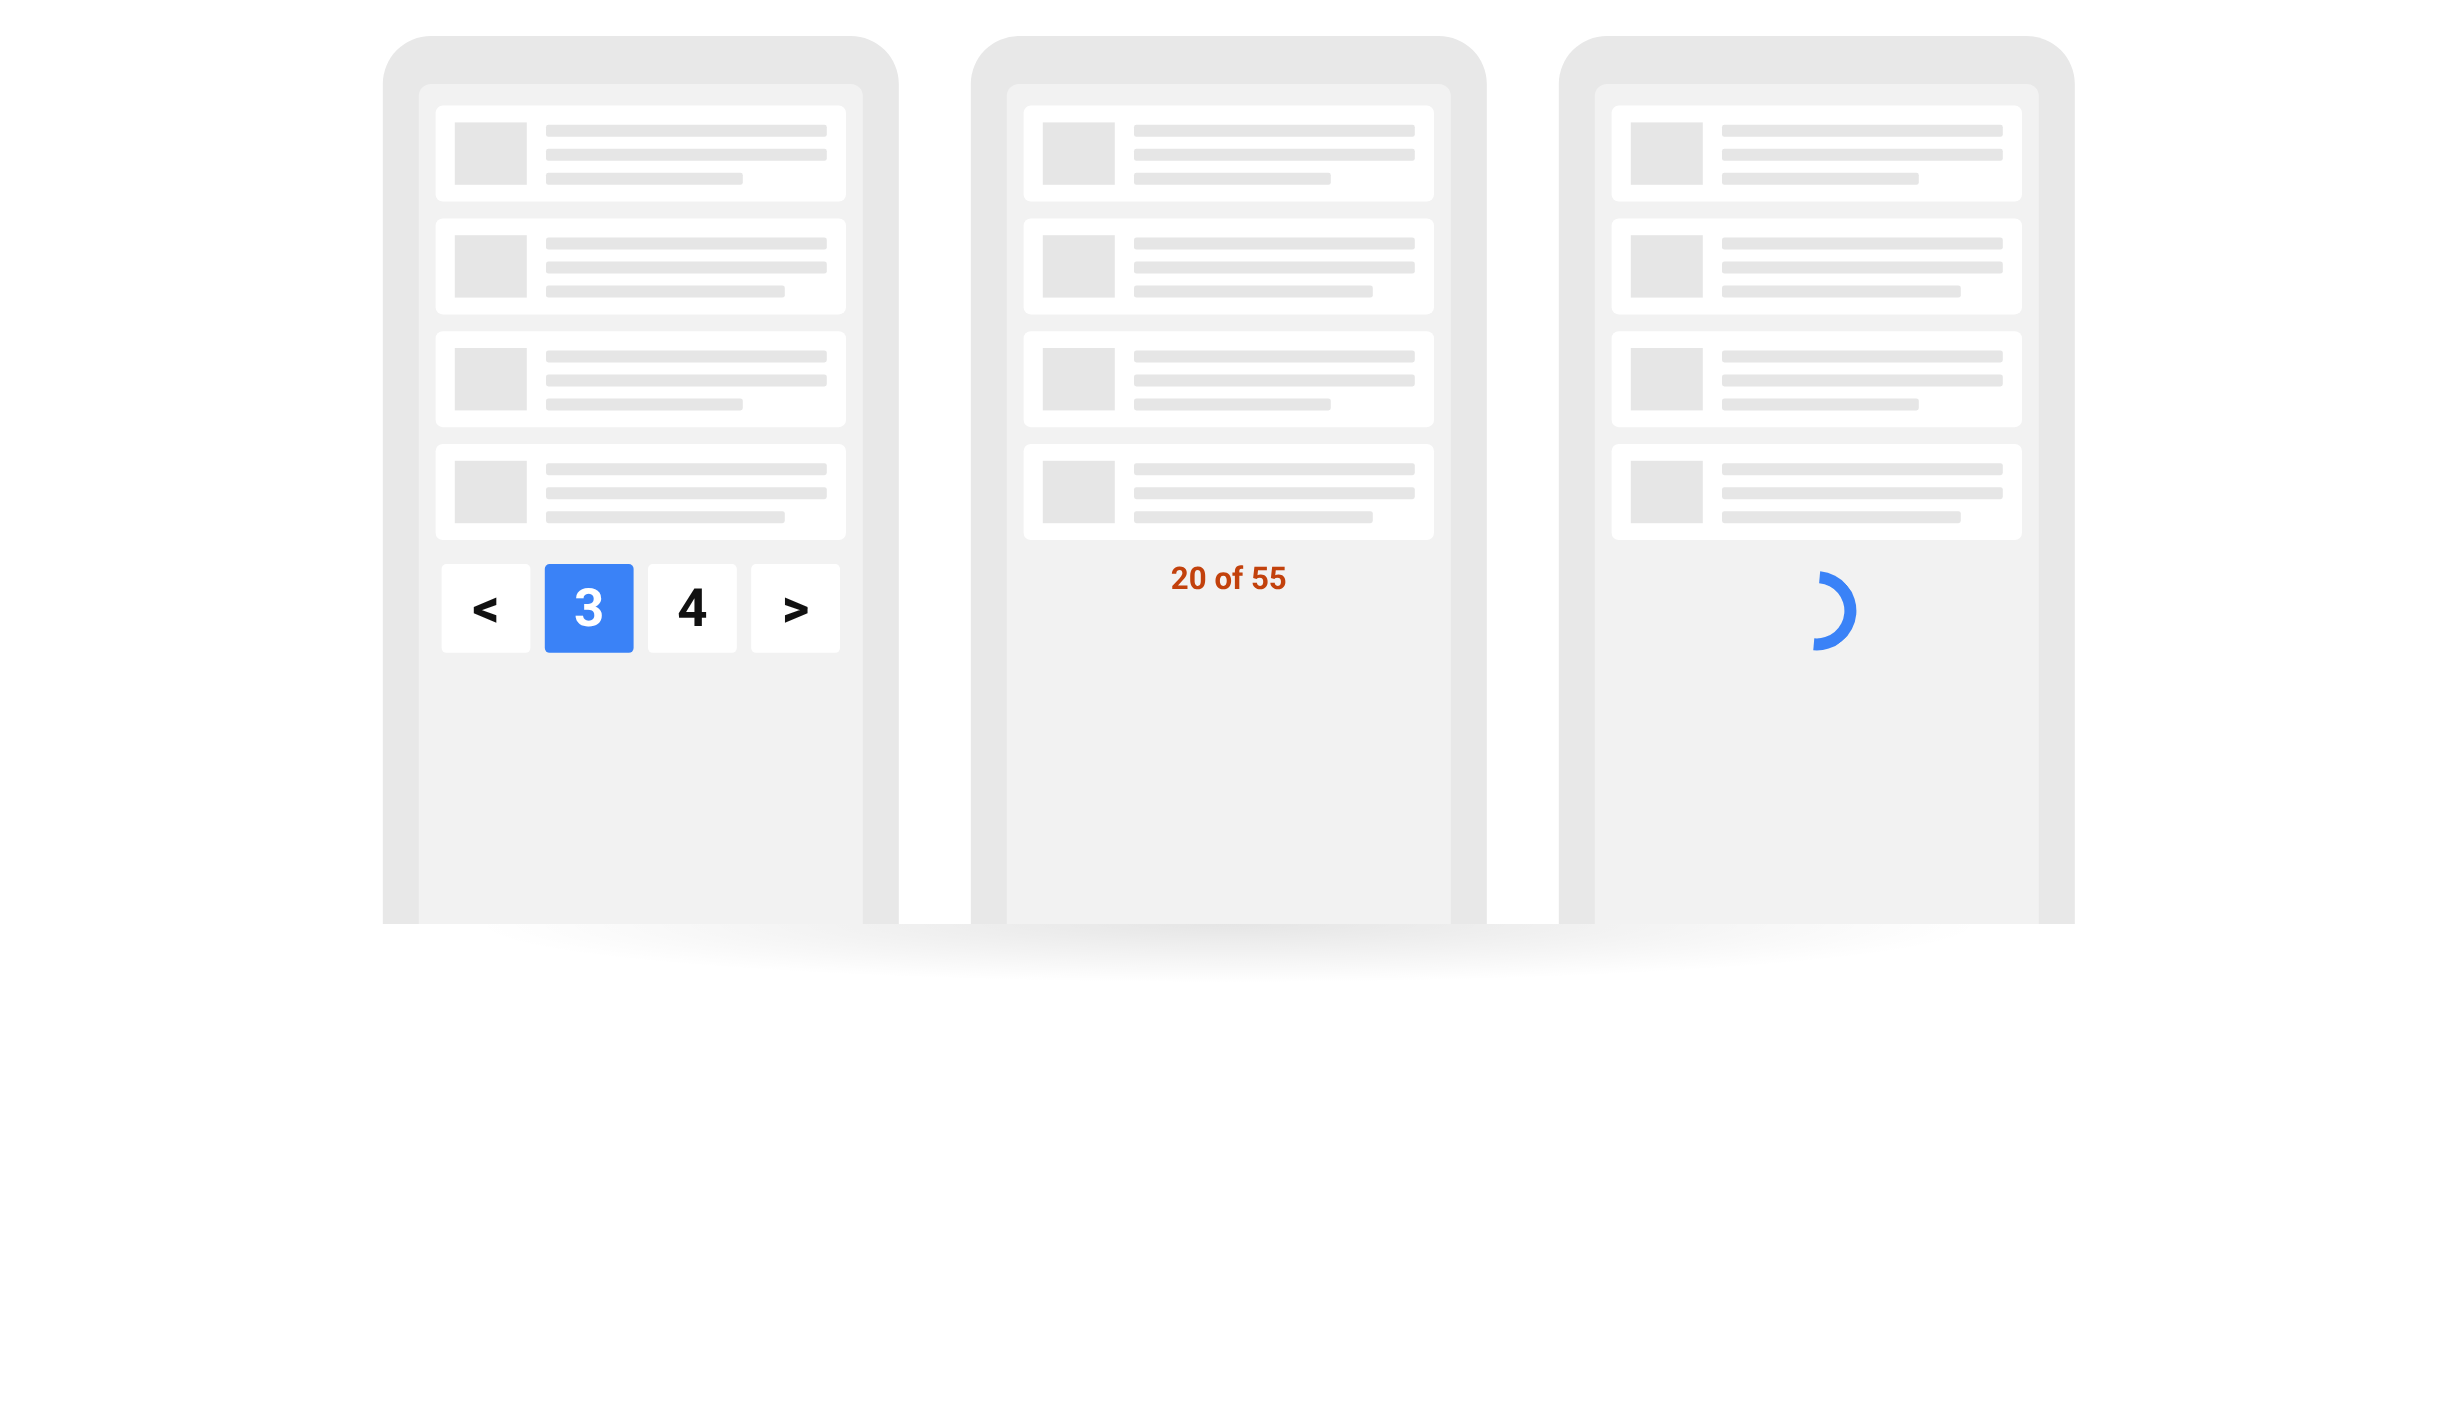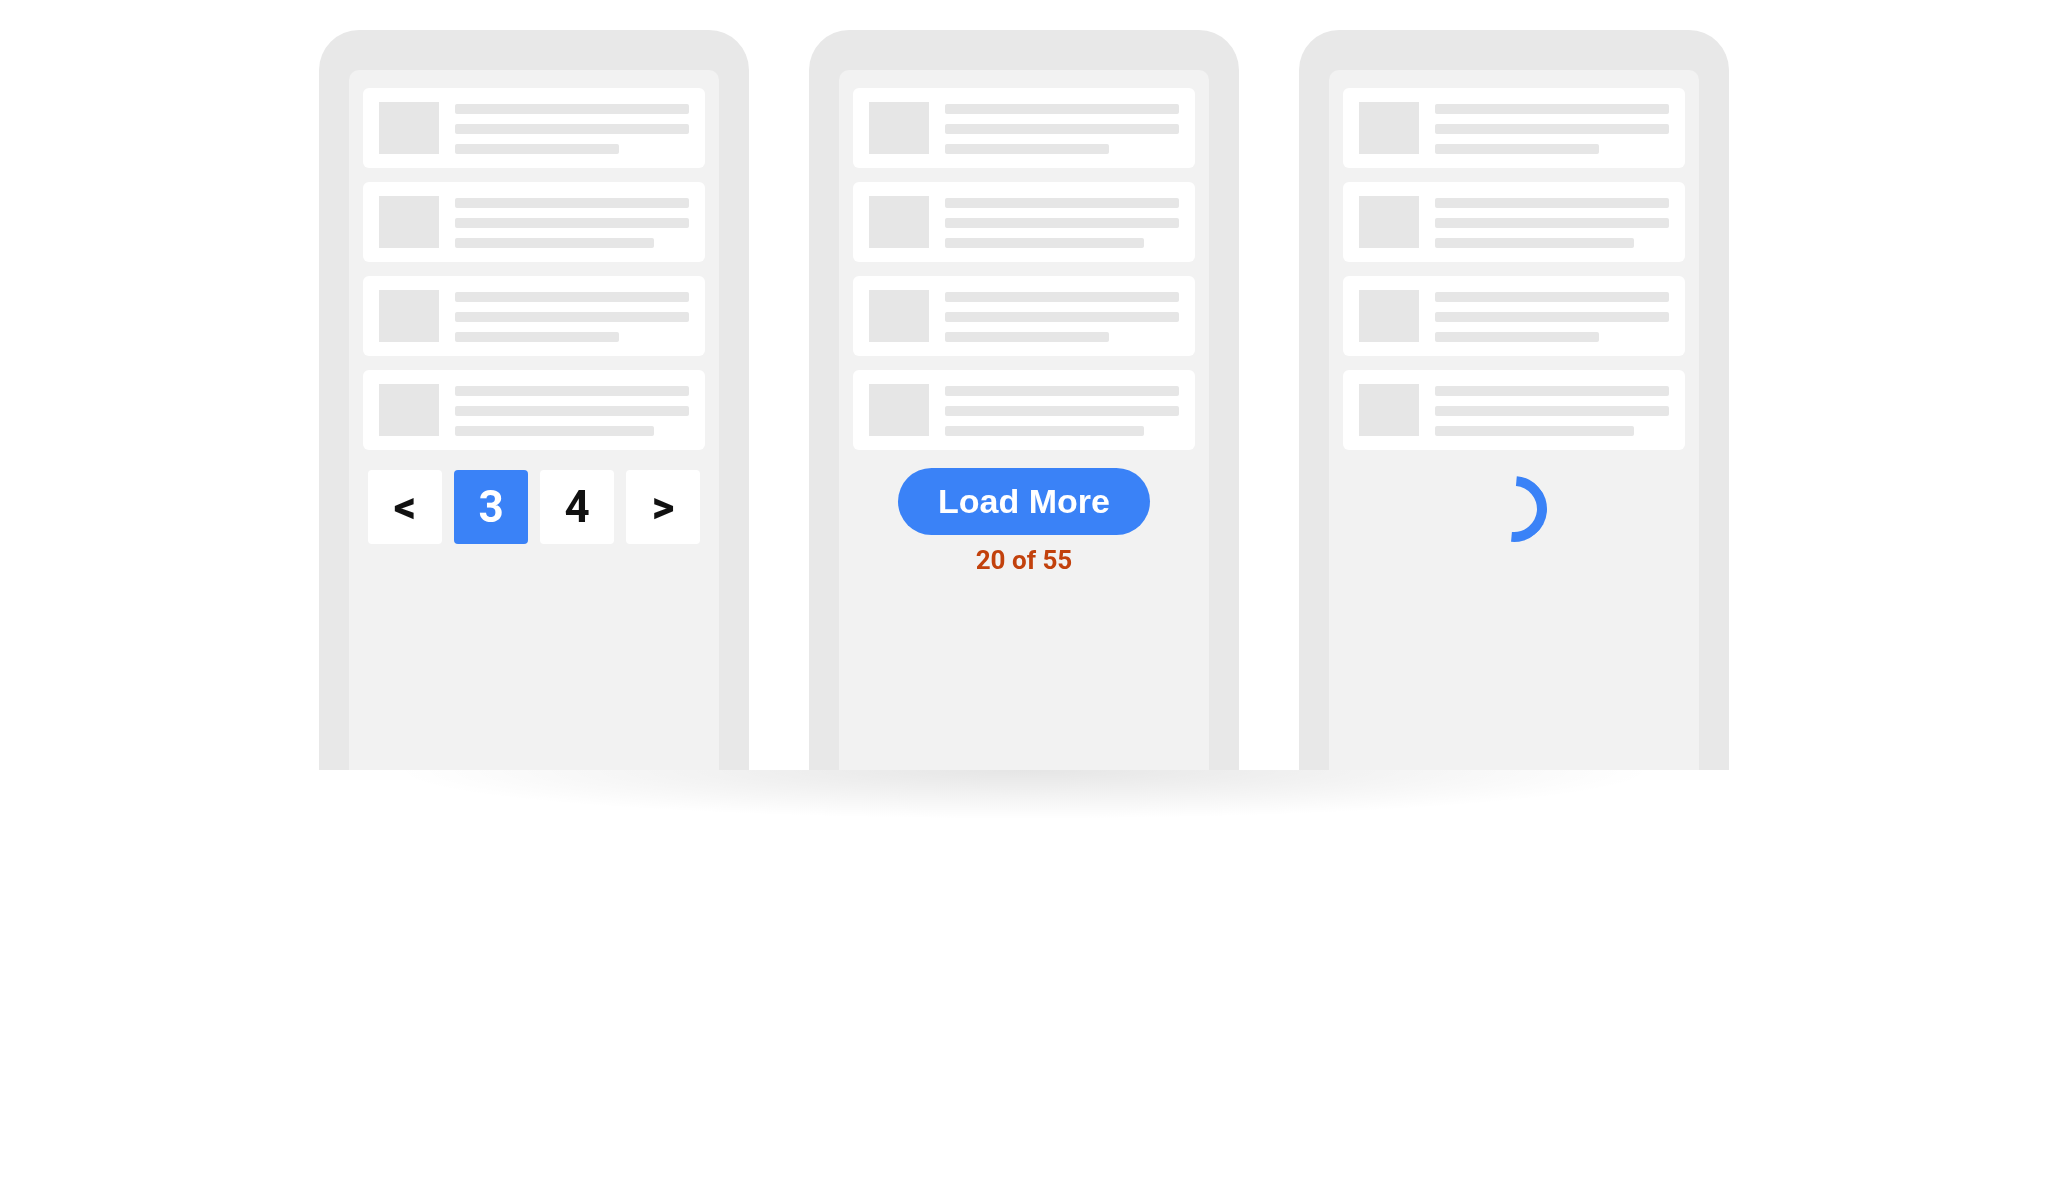--- a/index.html
+++ b/index.html
@@ -222,21 +222,20 @@
       <div class="card">
         <div class="thumb"></div>
         <div class="lines">
           <div class="line w100"></div>
             <div class="line w100"></div>
             <div class="line w85"></div>
         </div>
       </div>
 
       <div class="loadmore-wrap">
-        <button class="loadmore-btn">Load More</button>
         <div class="count-text">20 of 55</div>
       </div>
     </div>
   </div>
 
   <div class="device">
     <div class="screen">
       <div class="card">
         <div class="thumb"></div>
         <div class="lines">

